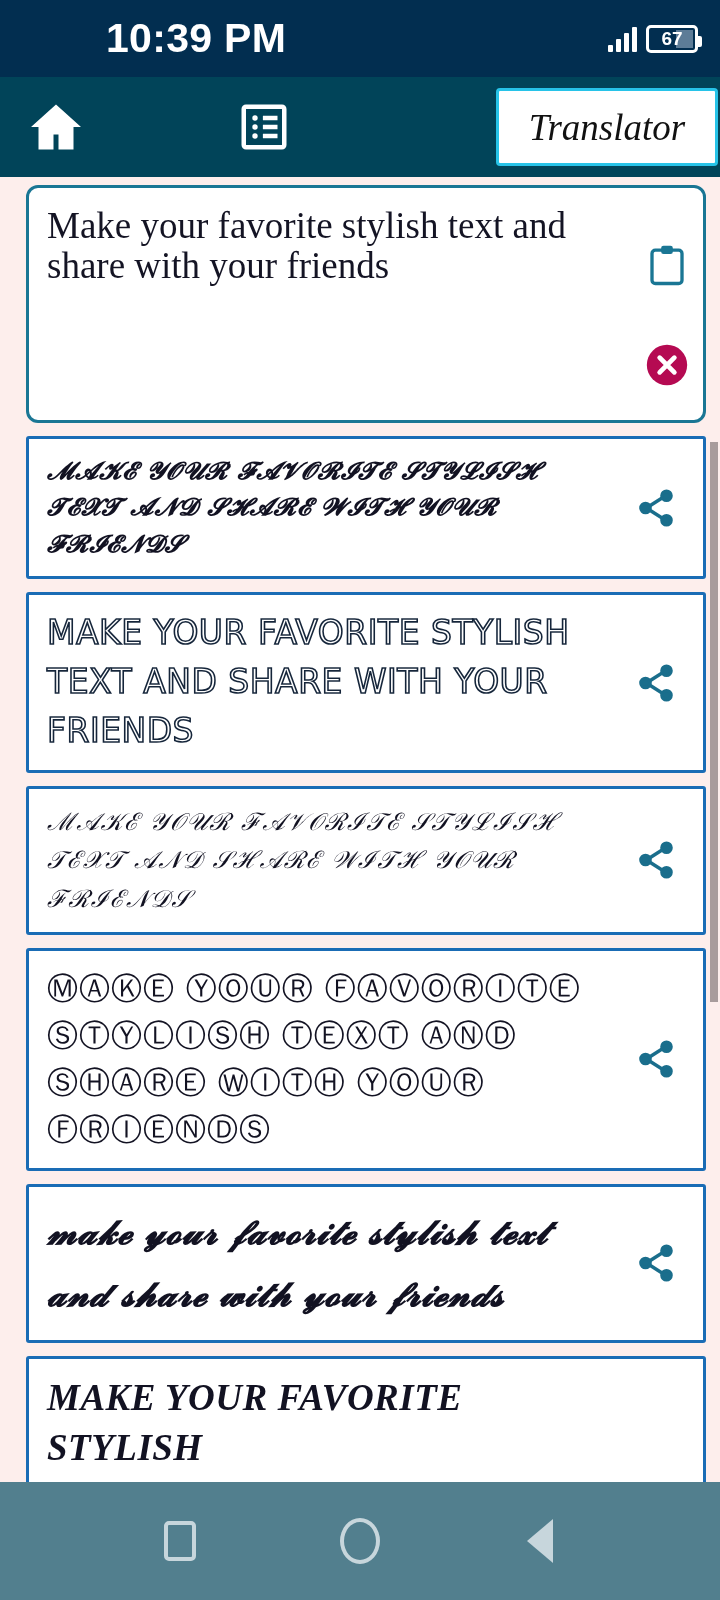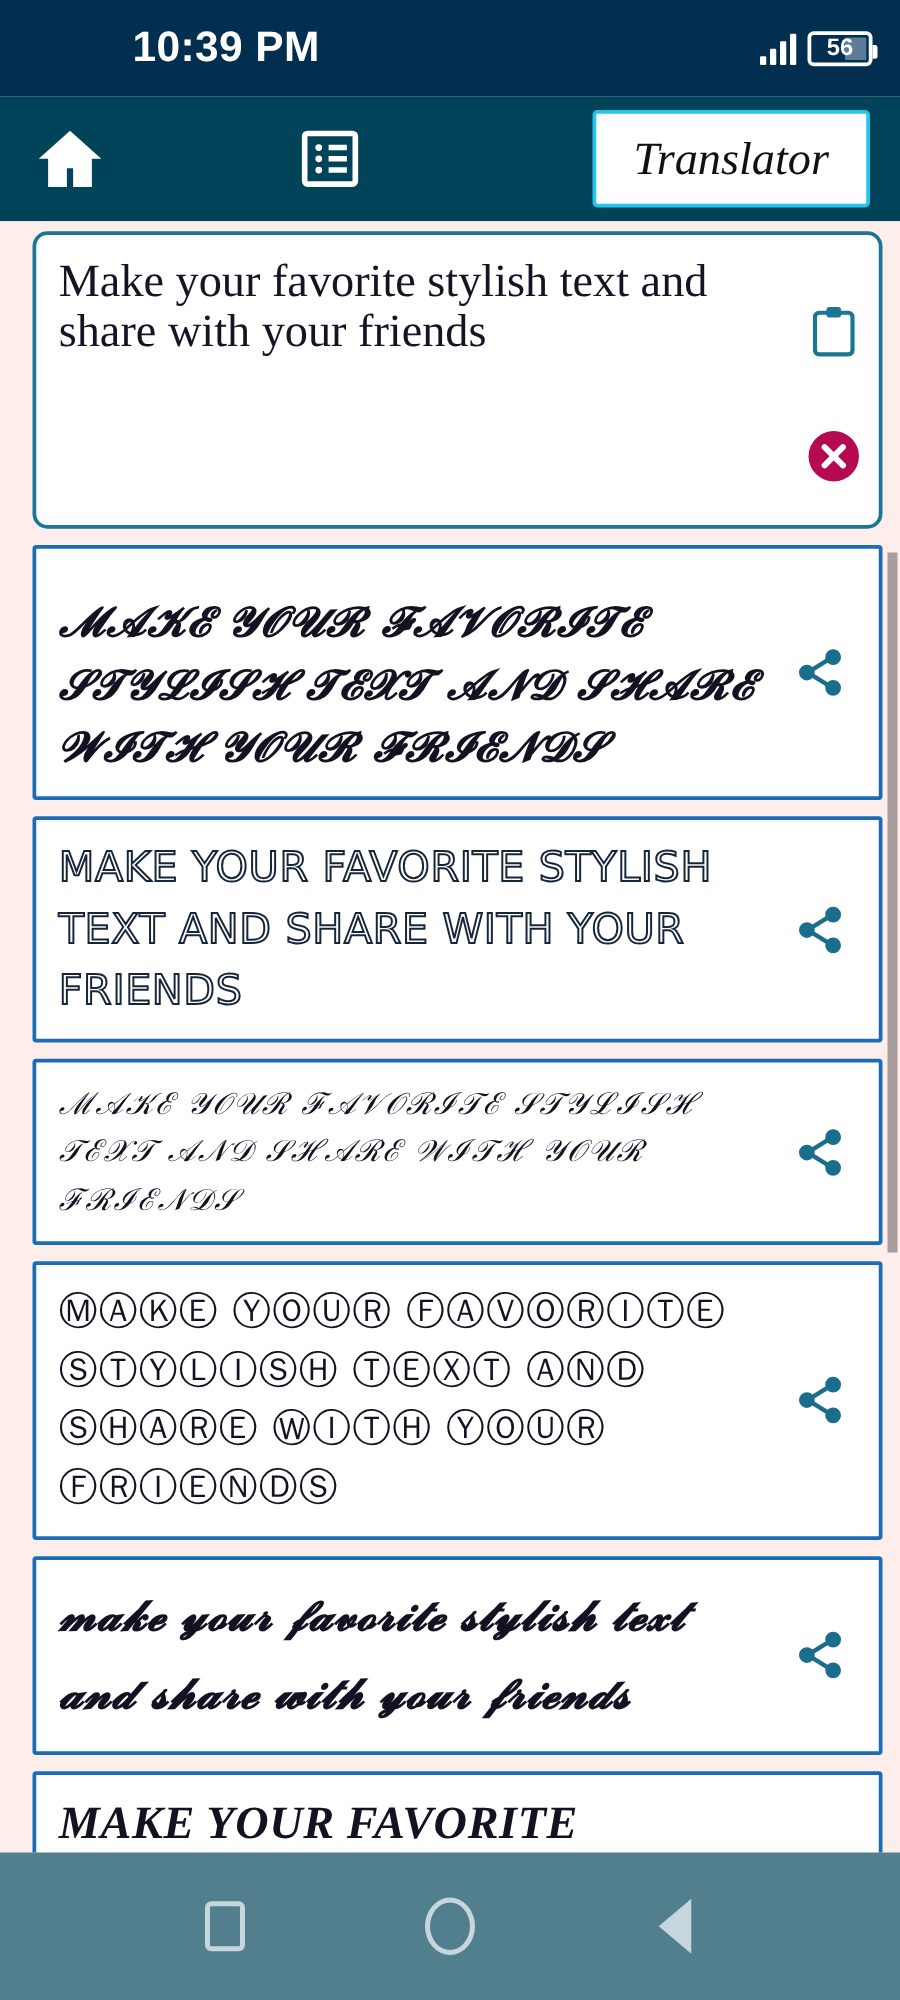--- a/index.html
+++ b/index.html
@@ -11,21 +11,21 @@
   }
   .phone{ position:relative; width:720px; height:1600px; background:#fdeeec; }
 
   
   .statusbar{
     height:77px; background:#022e50;
     display:flex; align-items:center; justify-content:space-between;
     padding:0 22px 0 0;
   }
   .sb-time{
-    color:#ffffff; font-size:34px; font-weight:bold;
+    color:#ffffff; font-size:41px; font-weight:bold;
     letter-spacing:.3px; padding-left:106px;
   }
   .sb-right{ display:flex; align-items:center; gap:9px; }
   .signal{ display:flex; align-items:flex-end; gap:3px; height:26px; }
   .signal i{ display:block; width:5px; background:#ffffff; border-radius:1px; }
   .signal i:nth-child(1){ height:7px; }
   .signal i:nth-child(2){ height:13px; }
   .signal i:nth-child(3){ height:19px; }
   .signal i:nth-child(4){ height:25px; }
   .battery{
@@ -47,21 +47,21 @@
 
   
   .appbar{
     height:100px; background:#014459;
     display:flex; align-items:center; position:relative;
   }
   .ab-icon{ display:flex; align-items:center; justify-content:center; }
   .ab-home{ position:absolute; left:26px; width:60px; height:60px; }
   .ab-list{ position:absolute; left:237px; width:54px; height:54px; }
   .translator-btn{
-    position:absolute; right:24px;
+    position:absolute; right:2px;
     width:222px; height:78px;
     background:#ffffff; border:3px solid #27c3e8; border-radius:4px;
     display:flex; align-items:center; justify-content:center;
     font-family:"Liberation Serif", serif; font-style:italic;
     font-size:37px; color:#111111;
   }
 
   
   .content{
     position:absolute; top:177px; left:0; right:0; bottom:118px;
@@ -90,23 +90,22 @@
     color:#121222; word-wrap:break-word;
   }
   .share-icon{
     position:absolute; right:26px; top:50%; transform:translateY(-50%);
     width:42px; height:44px;
   }
 
   
   .s-script-bold{
     font-family:"DejaVu Sans", sans-serif;
-    font-size:33px; line-height:1.52; font-weight:bold; font-style:italic;
+    font-size:24px; line-height:1.52; font-weight:bold; font-style:italic;
     letter-spacing:1px;
-    margin-top:20px;
   }
   .s-outline{
     font-family:"DejaVu Sans", sans-serif;
     font-size:33px; line-height:1.48; letter-spacing:.5px;
     color:transparent;
     -webkit-text-stroke:1.6px #15253a;
   }
   .s-script-light{
     font-family:"DejaVu Serif", serif;
     font-size:24px; line-height:1.6; font-style:italic;
@@ -165,21 +164,21 @@
     <div class="sb-time">10:39 PM</div>
     <div class="sb-right">
       <div class="signal">
         <i></i>
           <i></i>
           <i></i>
           <i></i>
       </div>
       <div class="battery">
         <div class="fill"></div>
-        <span>56</span>
+        <span>67</span>
       </div>
     </div>
   </div>
 
   <div class="appbar">
     <div class="ab-icon ab-home">
       <svg viewBox="0 0 24 24" width="60" height="60" fill="#ffffff">
         <path d="M12 3L2 12h3v9h6v-6h2v6h6v-9h3z"></path>
       </svg>
     </div>

